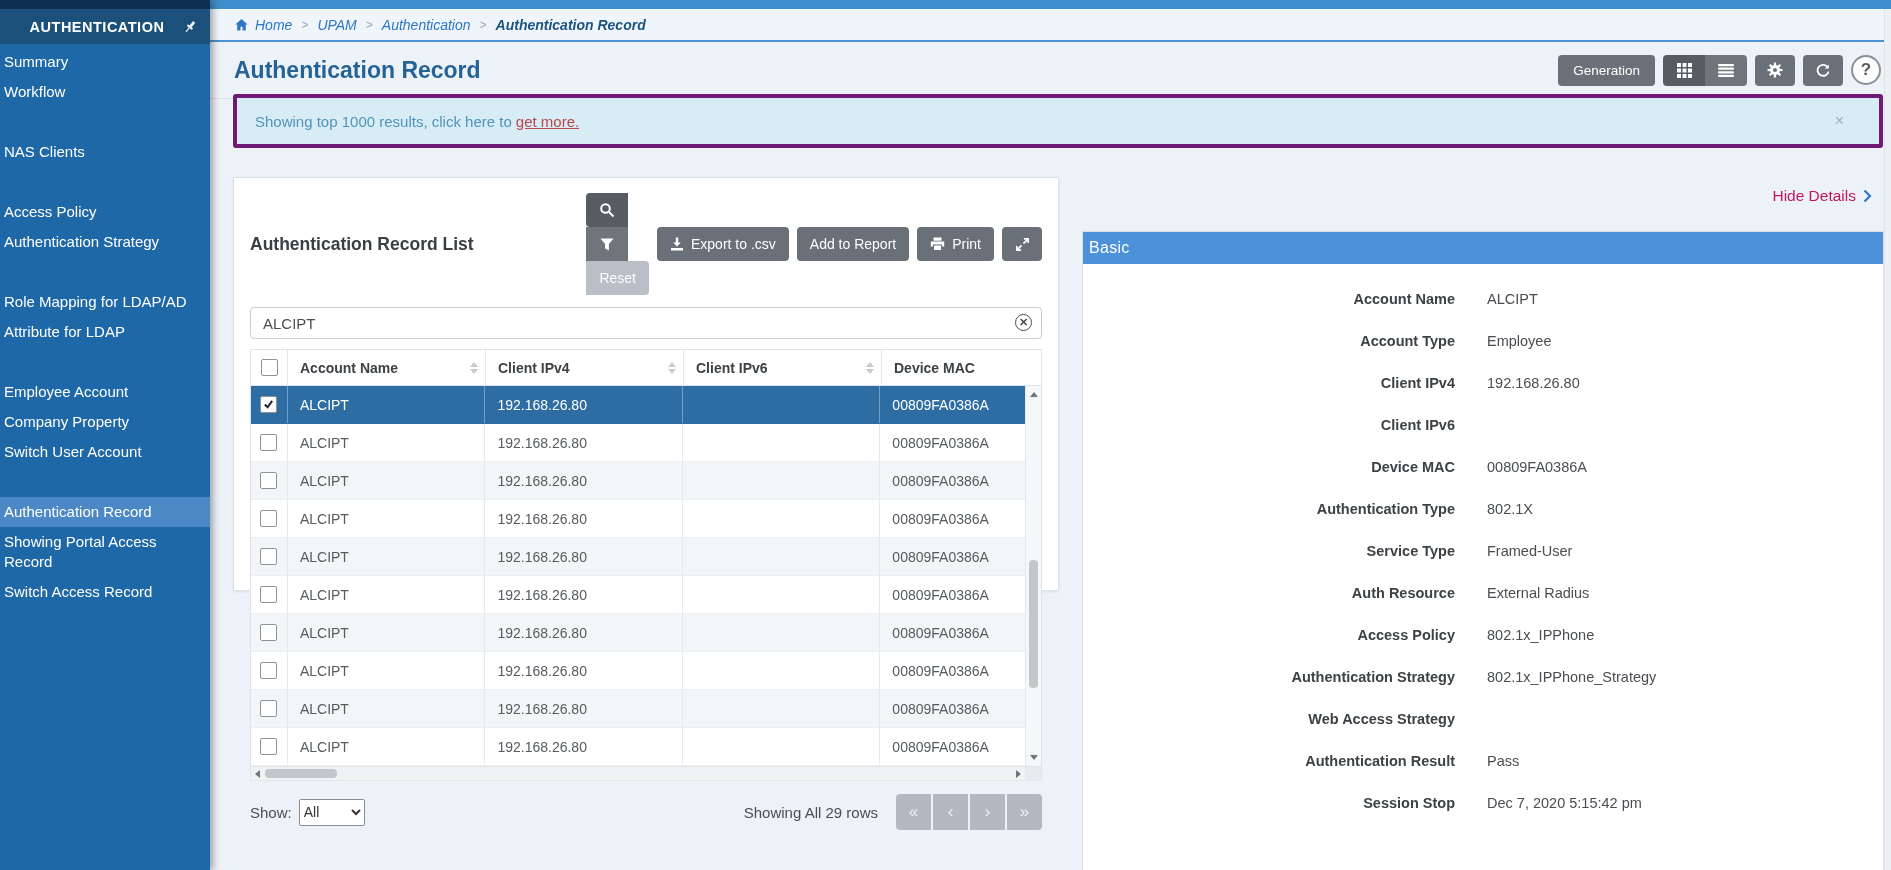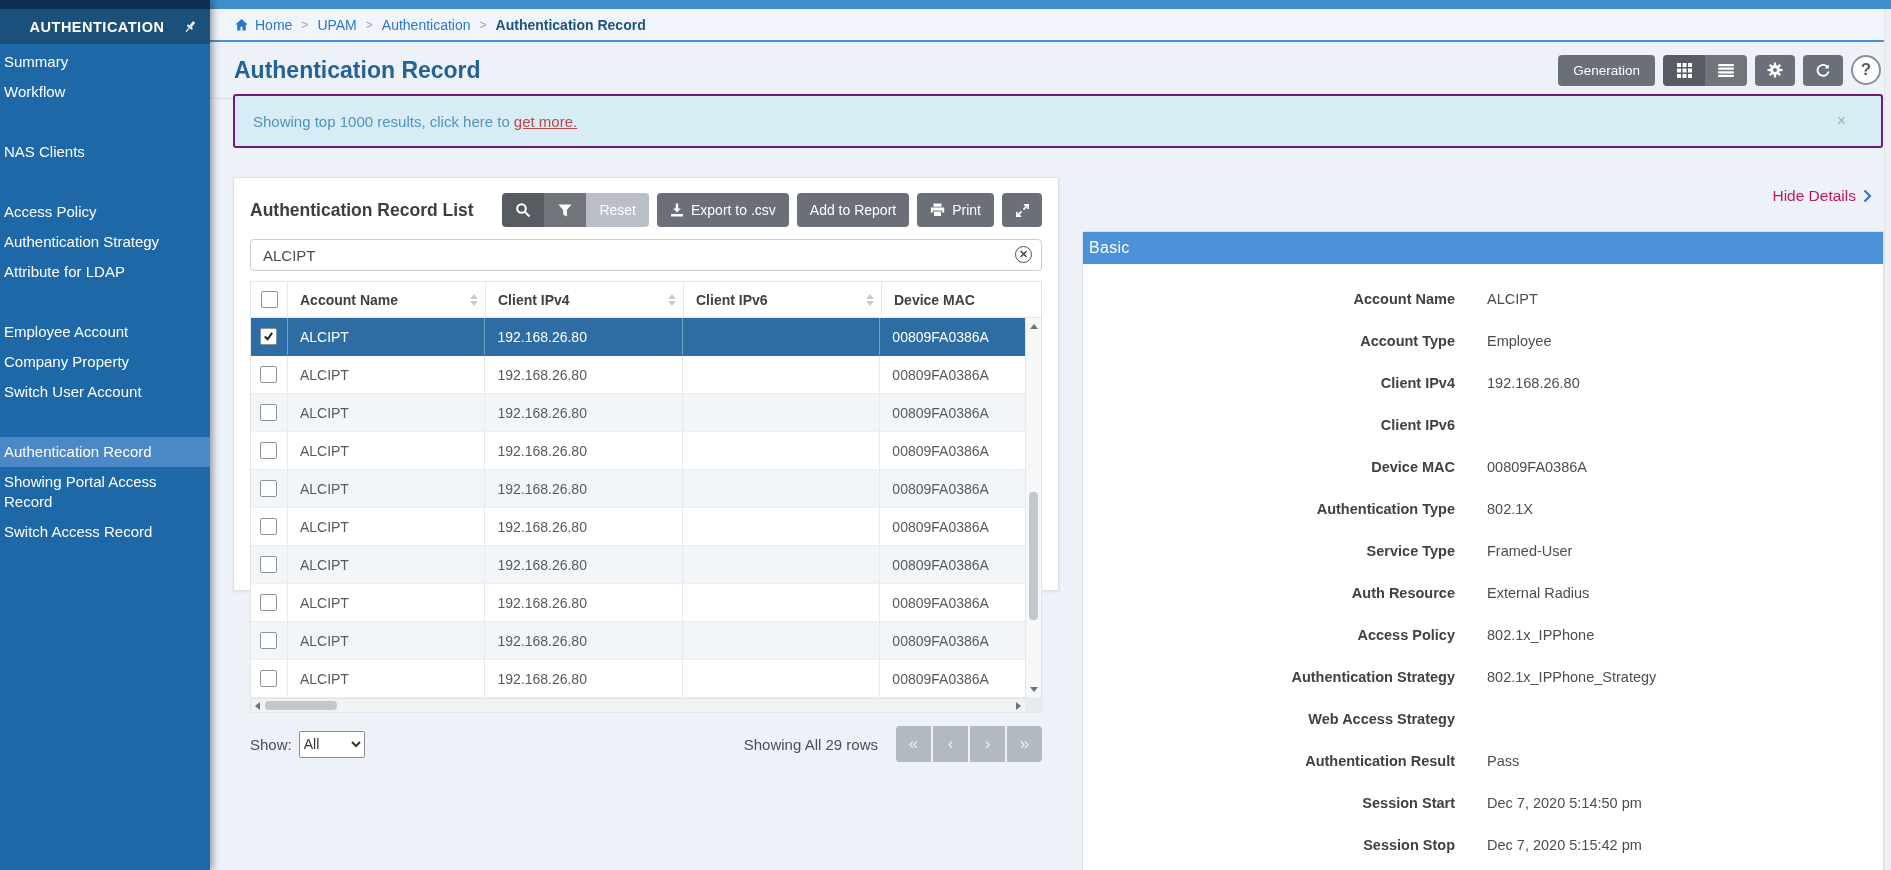--- a/index.html
+++ b/index.html
@@ -17,51 +17,51 @@
   .side-item { padding:5px 4px; color:#fff; font-size:15px; line-height:20px; cursor:pointer; }
   .side-item.gap { margin-top:30px; }
   .side-item.selected { background:#4c88c6; }
 
   
   .content { position:absolute; left:210px; top:0; right:0; bottom:0; }
   .topstrip { height:9px; background:#3f8ecd; }
   .rscroll { position:absolute; right:0; top:9px; bottom:0; width:7px; background:#edeff2; border-left:1px solid #e0e4e8; z-index:1; }
 
   .breadcrumb-bar { height:33px; background:#f0f5fb; border-bottom:2px solid #4a90d5;
-                    display:flex; align-items:center; padding:0 24px; font-size:14px; gap:9px; }
+                    display:flex; align-items:center; padding:0 24px; font-size:14px; gap:9px;font-style:italic; }
   .crumb { color:#2e77c8; text-decoration:none; cursor:pointer; display:flex; align-items:center; gap:6px; }
   .crumb-sep { color:#9aa5ae; font-size:12px; }
   .crumb-last { color:#1c5480; font-weight:bold; }
 
   .titlebar { height:57px; display:flex; align-items:center; padding:0 10px 0 24px; border-bottom:1px solid #d9dfe7; }
   .page-title { font-size:23px; font-weight:bold; color:#256397; }
   .tb-actions { margin-left:auto; display:flex; align-items:center; gap:8px; }
   .gbtn { background:#6a7077; color:#fff; font-size:13.5px; height:31px; border:none; border-radius:4px;
           padding:0 15px; display:flex; align-items:center; cursor:pointer; }
   .icon-group { display:flex; }
   .icon-group .seg { width:42px; height:31px; display:grid; place-items:center; background:#6f757b; cursor:pointer; }
   .icon-group .seg:first-child { border-radius:4px 0 0 4px; }
   .icon-group .seg:last-child { border-radius:0 4px 4px 0; }
   .icon-group .seg.active { background:#565c62; }
   .sqbtn { width:40px; height:31px; background:#6a7077; border:none; border-radius:4px; display:grid; place-items:center; cursor:pointer; }
   .help-circle { width:30px; height:30px; border-radius:50%; background:#fdfdfd; border:2px solid #8a9097;
                  color:#555a60; font-weight:bold; font-size:17px; display:grid; place-items:center; cursor:pointer; z-index:2; }
 
   .notice { position:absolute; left:23px; right:8px; top:94px; height:54px; background:#d8ecf5;
-            border:2px solid #701a75; border-radius:3px; display:flex; align-items:center;
+            border:4px solid #701a75; border-radius:3px; display:flex; align-items:center;
             padding-left:18px; font-size:15px; color:#5094bc; }
   .notice a { color:#b5494a; text-decoration:underline; margin-left:4px; cursor:pointer; }
   .notice-close { position:absolute; right:35px; color:#9fb0ba; font-size:16px; cursor:pointer; }
 
   
   .list-card { position:absolute; left:23px; top:177px; width:826px; height:414px; background:#fff;
                border:1px solid #d9e0e8; box-shadow:0 1px 3px rgba(0,0,0,.07); padding:15px 16px; }
   .card-head { display:flex; align-items:center; gap:8px; }
   .card-title { font-size:17.5px; font-weight:bold; color:#3a3f44; margin-right:auto; }
-  .seg3 { display:flex; }
+  .seg3 { display:flex;flex-direction:column; }
   .seg3 .seg { width:42px; height:34px; display:grid; place-items:center; background:#6f757b; cursor:pointer; }
   .seg3 .seg.active { background:#565c62; border-radius:4px 0 0 4px; }
   .seg3 .reset { width:auto; padding:0 13px; background:#b9bfc6; color:#fff; font-size:14px; border-radius:0 4px 4px 0; }
   .tbtn { background:#6a7077; color:#fff; height:34px; border:none; border-radius:4px; font-size:14px;
           display:flex; align-items:center; gap:7px; padding:0 13px; cursor:pointer; }
   .xbtn { width:40px; height:34px; background:#6a7077; border:none; border-radius:4px; display:grid; place-items:center; cursor:pointer; }
 
   .search-row { margin-top:12px; position:relative; }
   .search-row input { width:100%; height:32px; border:1px solid #c9ced4; border-radius:4px; padding:0 34px 0 12px;
                       font-size:15px; color:#4a4e52; font-family:inherit; outline:none; background:#fff; }
@@ -138,20 +138,21 @@
           </g>
         </svg>
     </span>
   </div>
   <div class="sb-nav">
       <div class="side-item">Summary</div>
       <div class="side-item">Workflow</div>
       <div class="side-item gap">NAS Clients</div>
       <div class="side-item gap">Access Policy</div>
       <div class="side-item">Authentication Strategy</div>
+      <div class="side-item gap">Role Mapping for LDAP/AD</div>
       <div class="side-item">Attribute for LDAP</div>
       <div class="side-item gap">Employee Account</div>
       <div class="side-item">Company Property</div>
       <div class="side-item">Switch User Account</div>
       <div class="side-item selected gap">Authentication Record</div>
       <div class="side-item">Showing Portal Access Record</div>
       <div class="side-item">Switch Access Record</div>
     </div>
 </div>
 
@@ -513,22 +514,18 @@
         </div>
         <div class="field">
           <div class="flabel">Web Access Strategy</div>
           <div class="fvalue"></div>
         </div>
         <div class="field">
           <div class="flabel">Authentication Result</div>
           <div class="fvalue">Pass</div>
         </div>
         <div class="field">
-          <div class="flabel">Session Start</div>
-          <div class="fvalue">Dec 7, 2020 5:14:50 pm</div>
-        </div>
-        <div class="field">
           <div class="flabel">Session Stop</div>
           <div class="fvalue">Dec 7, 2020 5:15:42 pm</div>
         </div>
       </div>
   </div>
 </div>
 
 </body></html>

